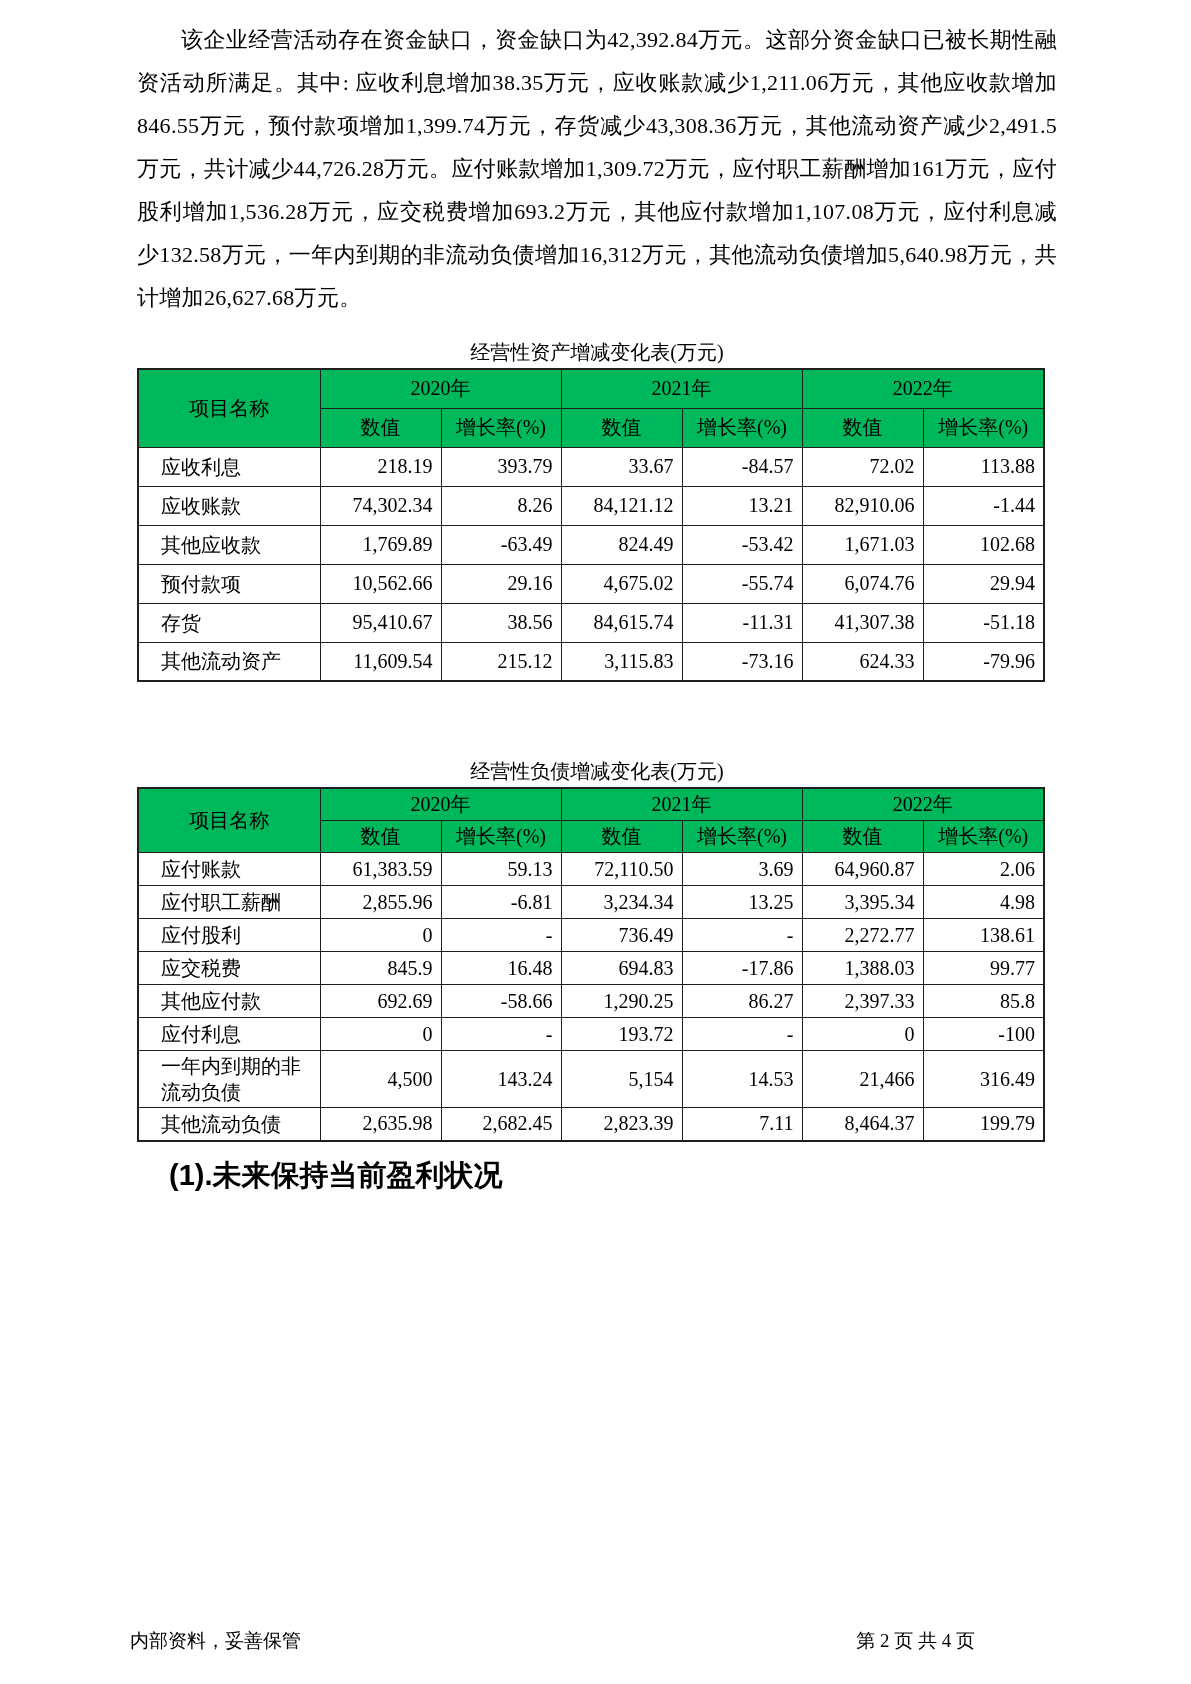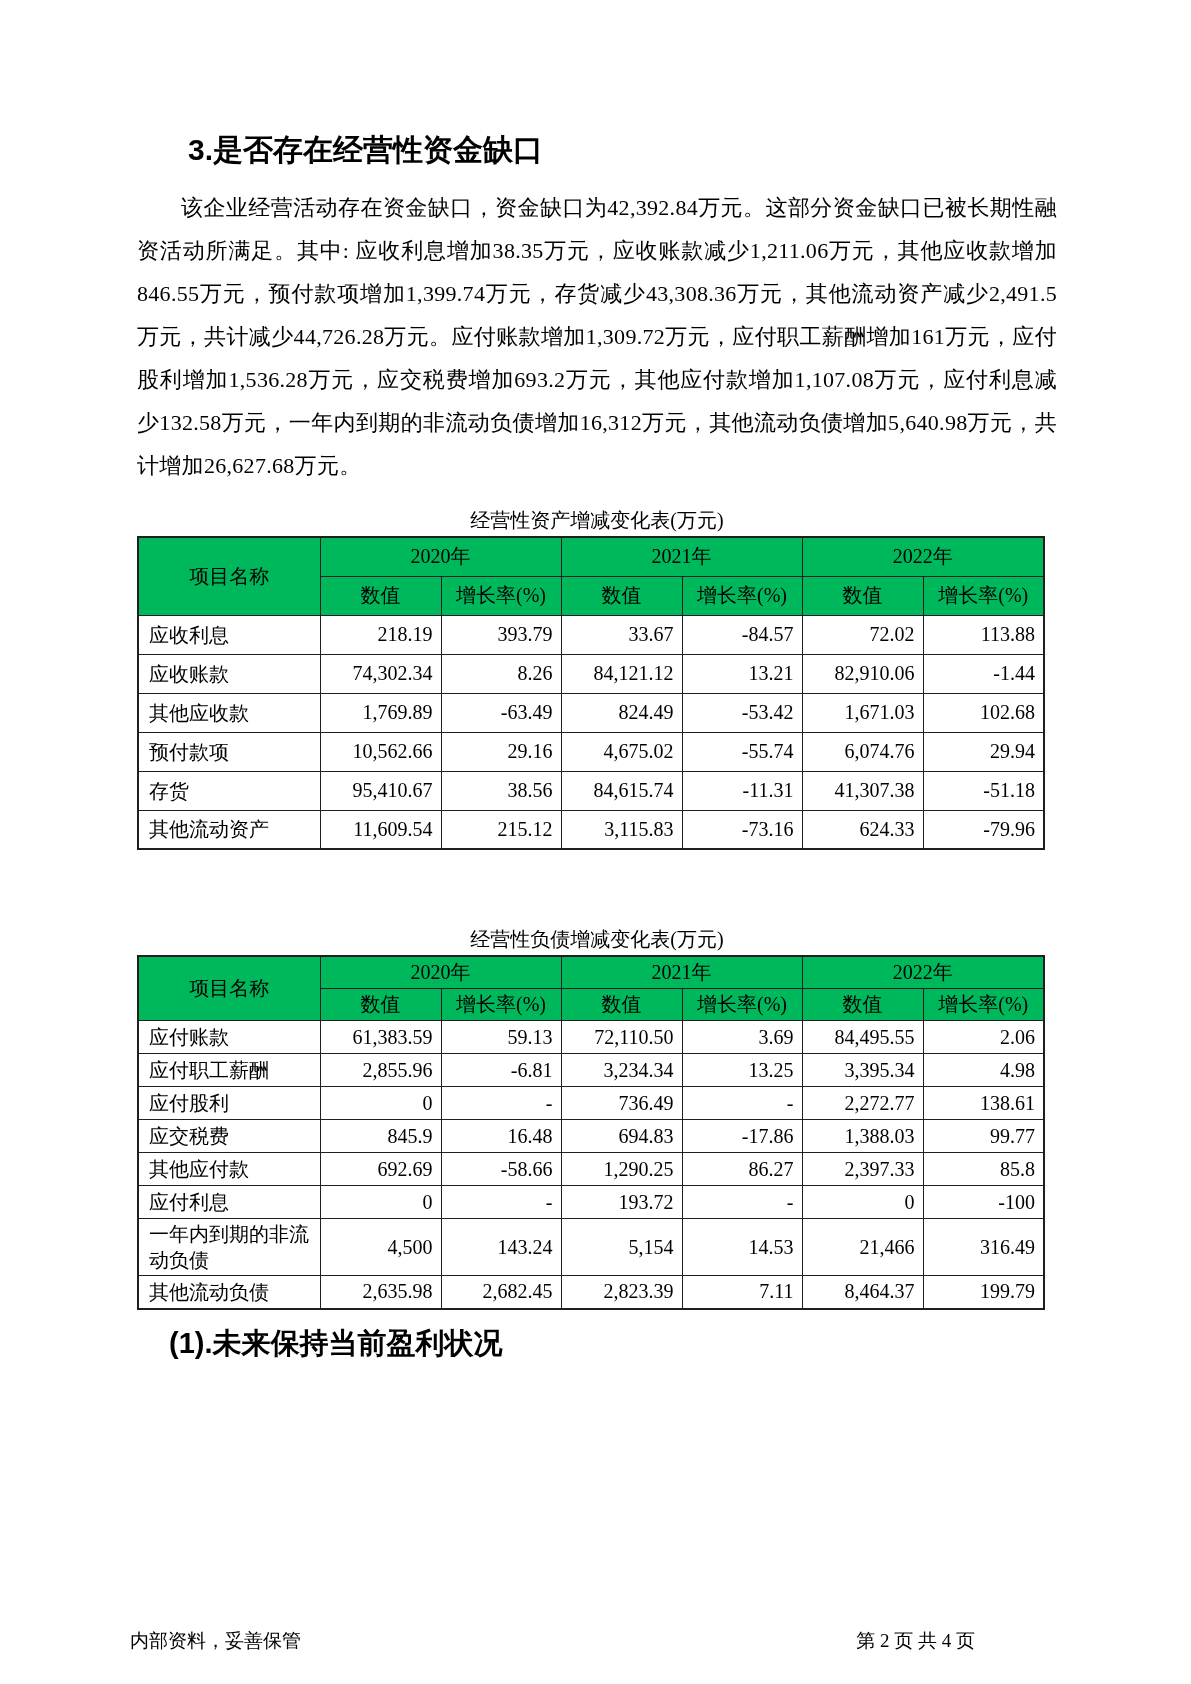--- a/index.html
+++ b/index.html
@@ -50,21 +50,21 @@
   th {
     background: #00b85c;
     font-weight: normal;
     text-align: center;
     padding: 2px 4px;
   }
   .tbl-assets th { height: 39px; }
   .tbl-liab   th { height: 31px; }
   .tbl-assets td { height: 39px; }
   .tbl-liab   td { height: 33px; }
-  td.item-cell { text-align: left;  padding: 2px 6px 2px 10px; line-height: 26px; margin-left: 37px; }
+  td.item-cell { text-align: left;  padding: 2px 6px 2px 22px; line-height: 26px; margin-left: 37px; }
   td.num-cell  { text-align: right; padding: 2px 8px 2px 4px; }
   .h-sub {
     font-family: "Liberation Sans", sans-serif;
     font-weight: bold;
     font-size: 29px;
     line-height: 34px;
   }
   .h-sub.h4  { margin: 52px 0 0 51px; }
   .h-sub.h41 { margin: 16px 0 0 32px; }
   .footer {
@@ -76,21 +76,20 @@
     font-size: 19px;
   }
   .footer-left  { font-family: "Liberation Sans", sans-serif; margin-left: -7px; }
   .footer-right { font-family: "Liberation Serif", serif; margin-right: 82px; }
 </style>
 </head>
 <body>
 
 <div class="content">
 
-  <h2 class="h-main">3.是否存在经营性资金缺口</h2>
 
   <p class="body-par">该企业经营活动存在资金缺口，资金缺口为42,392.84万元。这部分资金缺口已被长期性融资活动所满足。其中: 应收利息增加38.35万元，应收账款减少1,211.06万元，其他应收款增加846.55万元，预付款项增加1,399.74万元，存货减少43,308.36万元，其他流动资产减少2,491.5万元，共计减少44,726.28万元。应付账款增加1,309.72万元，应付职工薪酬增加161万元，应付股利增加1,536.28万元，应交税费增加693.2万元，其他应付款增加1,107.08万元，应付利息减少132.58万元，一年内到期的非流动负债增加16,312万元，其他流动负债增加5,640.98万元，共计增加26,627.68万元。</p>
 
   <div class="tbl-title first">经营性资产增减变化表(万元)</div>
 
   <table class="tbl-assets">
     <colgroup>
       <col style="width:182px">
         <col style="width:121px">
         <col style="width:120px">
@@ -201,21 +200,21 @@
         <th>增长率(%)</th>
       </tr>
     </thead>
     <tbody>
         <tr>
           <td class="item-cell">应付账款</td>
           <td class="num-cell">61,383.59</td>
           <td class="num-cell">59.13</td>
           <td class="num-cell">72,110.50</td>
           <td class="num-cell">3.69</td>
-          <td class="num-cell">84,495.55</td>
+          <td class="num-cell">64,960.87</td>
           <td class="num-cell">2.06</td>
         </tr>
         <tr>
           <td class="item-cell">应付职工薪酬</td>
           <td class="num-cell">2,855.96</td>
           <td class="num-cell">-6.81</td>
           <td class="num-cell">3,234.34</td>
           <td class="num-cell">13.25</td>
           <td class="num-cell">3,395.34</td>
           <td class="num-cell">4.98</td>

